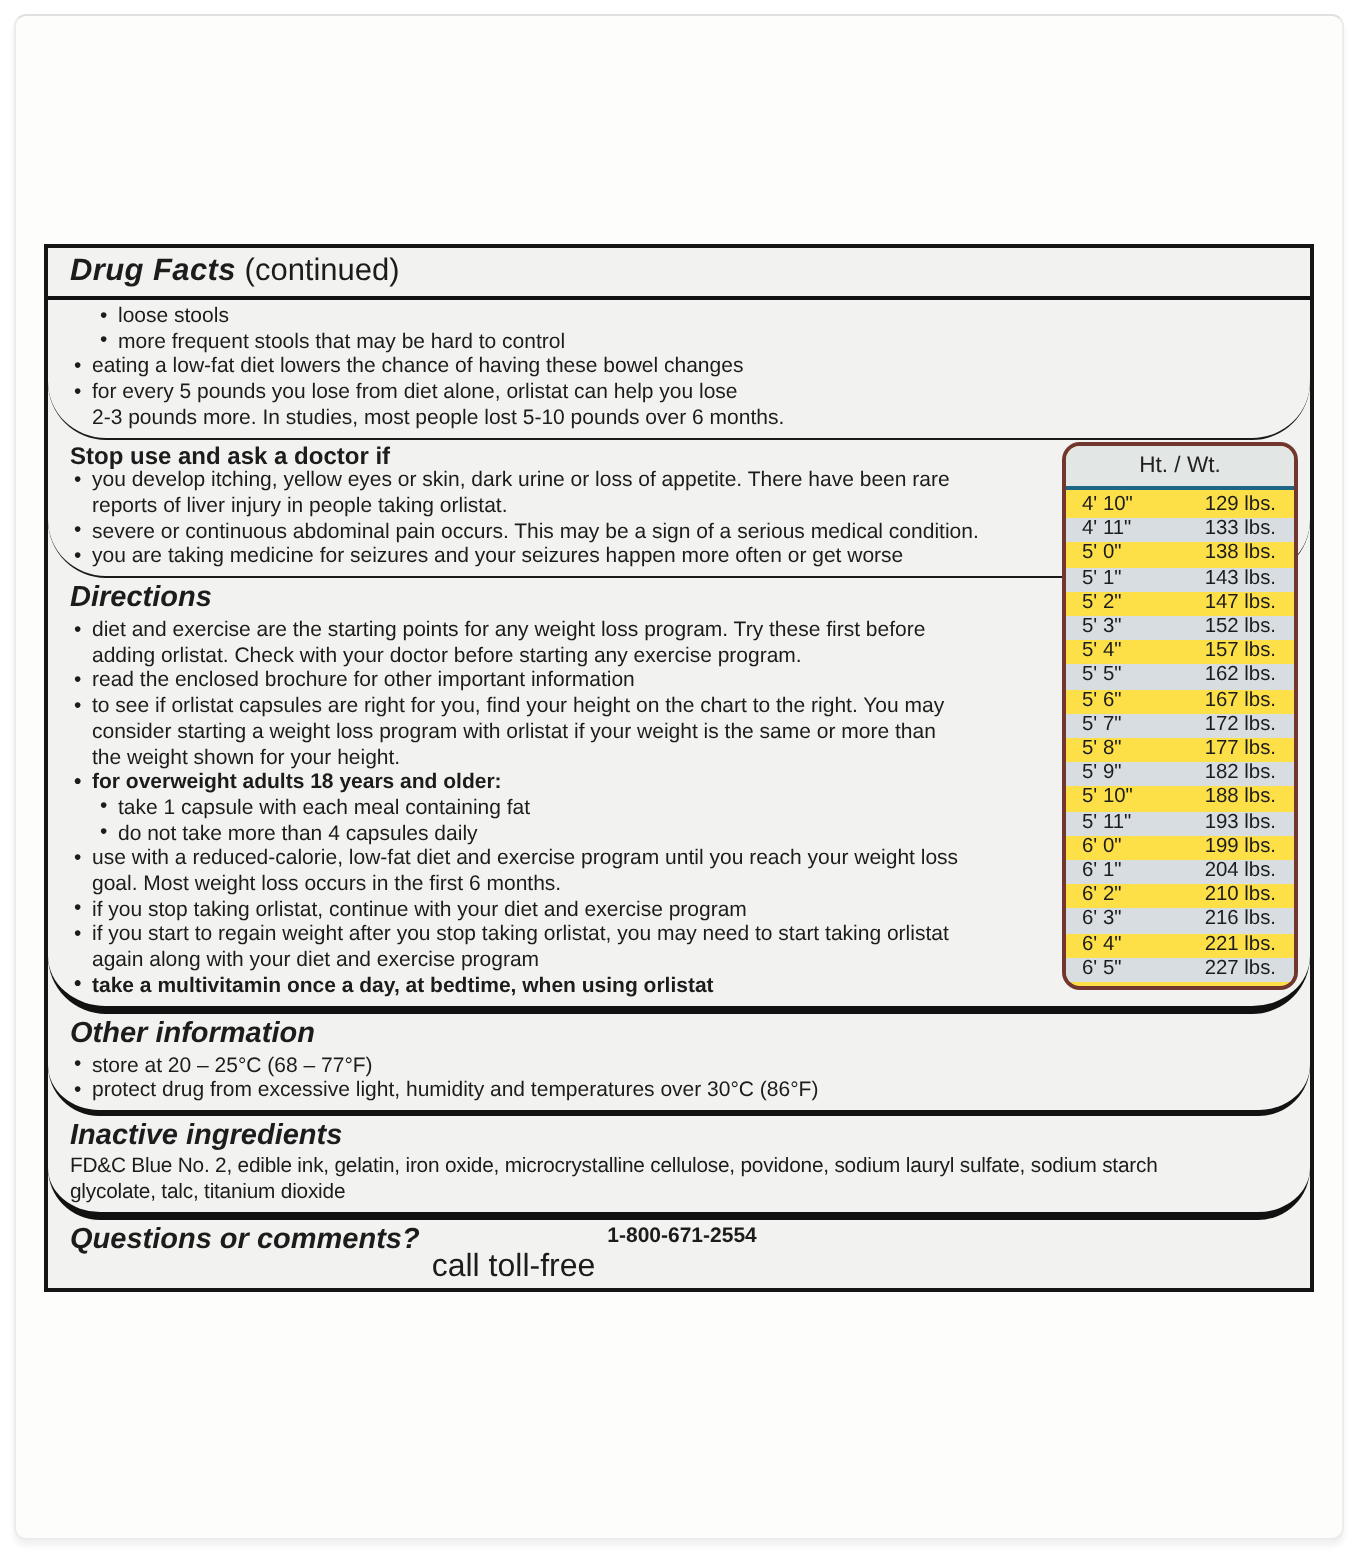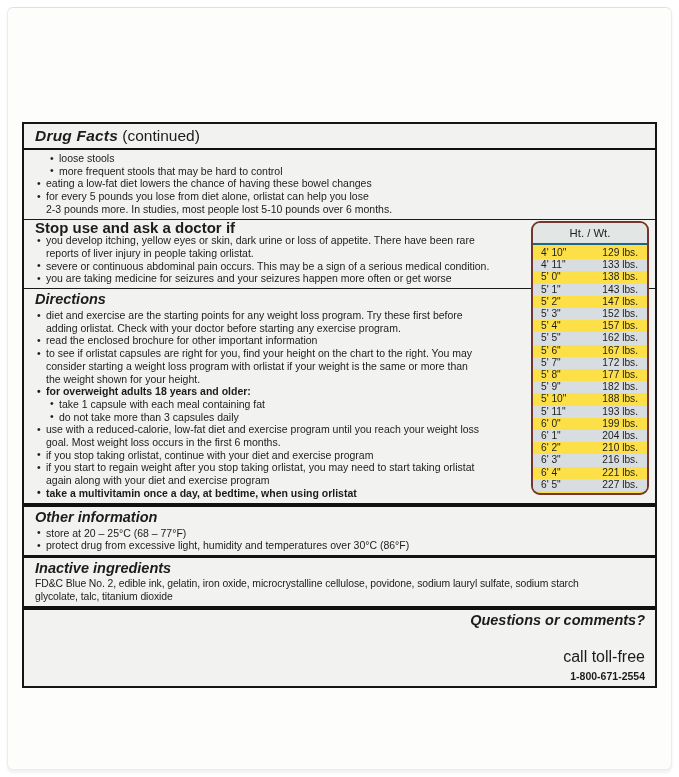--- a/index.html
+++ b/index.html
@@ -17,35 +17,35 @@
     border-top-color:#e0e0e0;
     border-radius:6px;
     box-shadow:0 3px 3px rgba(0,0,0,0.06);
   }
   .label-box {
     position:absolute; left:22px; top:122px; width:631px;
     border:2.5px solid #151515;
     background:#f2f2f0;
     font-size:10.5px; line-height:12.7px;
   }
-  .sec { padding:2px 10px 3px 11px; position:relative; }
+  .sec { padding:2px 10px 3px 11px; position:relative;border-radius:29px; }
   .b-thin   { border-bottom:1.5px solid #1a1a1a; }
   .b-med    { border-bottom:3px solid #131313; }
   .b-thick  { border-bottom:4px solid #111111; }
   .b-hdr    { border-bottom:2.5px solid #111111; }
 
   .df-header { font-size:15.5px; line-height:20px; padding:2px 10px 2px 11px; }
   .df-title { font-weight:bold; font-style:italic; letter-spacing:0.2px; }
   .df-cont { font-style:normal; }
 
   h2.sec-h {
     margin:0 0 1px 0; font-size:14.5px; line-height:17px;
     font-style:italic; font-weight:bold;
   }
-  .plain-h { font-weight:bold; font-size:15px; }
+  .plain-h { font-weight:bold; font-size:12px; }
 
   .bullet { position:relative; padding-left:11px; white-space:pre-line; }
   .bullet::before { content:"\2022"; position:absolute; left:2px; top:-0.5px; }
   .bullet.indent { margin-left:13px; }
   .bold { font-weight:bold; }
   .pre { white-space:pre-line; }
 
   .gut-stop { padding-right:120px; }
   .gut-preg { padding-right:104px; }
   .gut-dir  { padding-right:116px; }
@@ -63,21 +63,21 @@
     margin-bottom:2px; color:#222;
   }
   .htwt-rows { padding-bottom:2px; }
   .htwt-row {
     display:flex; justify-content:space-between;
     padding:0 9px 0 8px; font-size:10.2px; line-height:12.2px;
   }
   .htwt-row:nth-child(even) { background:#d8dde1; }
 
   
-  .q-row { display:flex; align-items:flex-end; gap:6px; padding:2px 10px 3px 11px;flex-direction:column; }
+  .q-row { display:flex; align-items:flex-start; gap:6px; padding:2px 10px 3px 11px; }
   .q-head { font-size:14.5px; line-height:17px; font-style:italic; font-weight:bold; }
   .q-text { font-size:16px;margin-top:16px; }
   .q-phone { font-size:10.5px; font-weight:bold; }
 
   .inactive-text { font-size:10.4px; letter-spacing:-0.1px; }
 </style>
 </head>
 <body>
 
 <div class="sheet"></div>
@@ -109,21 +109,21 @@
   <div class="sec b-thick gut-dir">
     <h2 class="sec-h">Directions</h2>
     <div class="bullet">diet and exercise are the starting points for any weight loss program. Try these first before
 adding orlistat. Check with your doctor before starting any exercise program.</div>
     <div class="bullet">read the enclosed brochure for other important information</div>
     <div class="bullet">to see if orlistat capsules are right for you, find your height on the chart to the right. You may
 consider starting a weight loss program with orlistat if your weight is the same or more than
 the weight shown for your height.</div>
     <div class="bullet bold">for overweight adults 18 years and older:</div>
     <div class="bullet indent">take 1 capsule with each meal containing fat</div>
-    <div class="bullet indent">do not take more than 3 capsules daily</div>
+    <div class="bullet indent">do not take more than 4 capsules daily</div>
     <div class="bullet">use with a reduced-calorie, low-fat diet and exercise program until you reach your weight loss
 goal. Most weight loss occurs in the first 6 months.</div>
     <div class="bullet">if you stop taking orlistat, continue with your diet and exercise program</div>
     <div class="bullet">if you start to regain weight after you stop taking orlistat, you may need to start taking orlistat
 again along with your diet and exercise program</div>
     <div class="bullet bold">take a multivitamin once a day, at bedtime, when using orlistat</div>
   </div>
 
   <div class="sec b-med">
     <h2 class="sec-h">Other information</h2>

